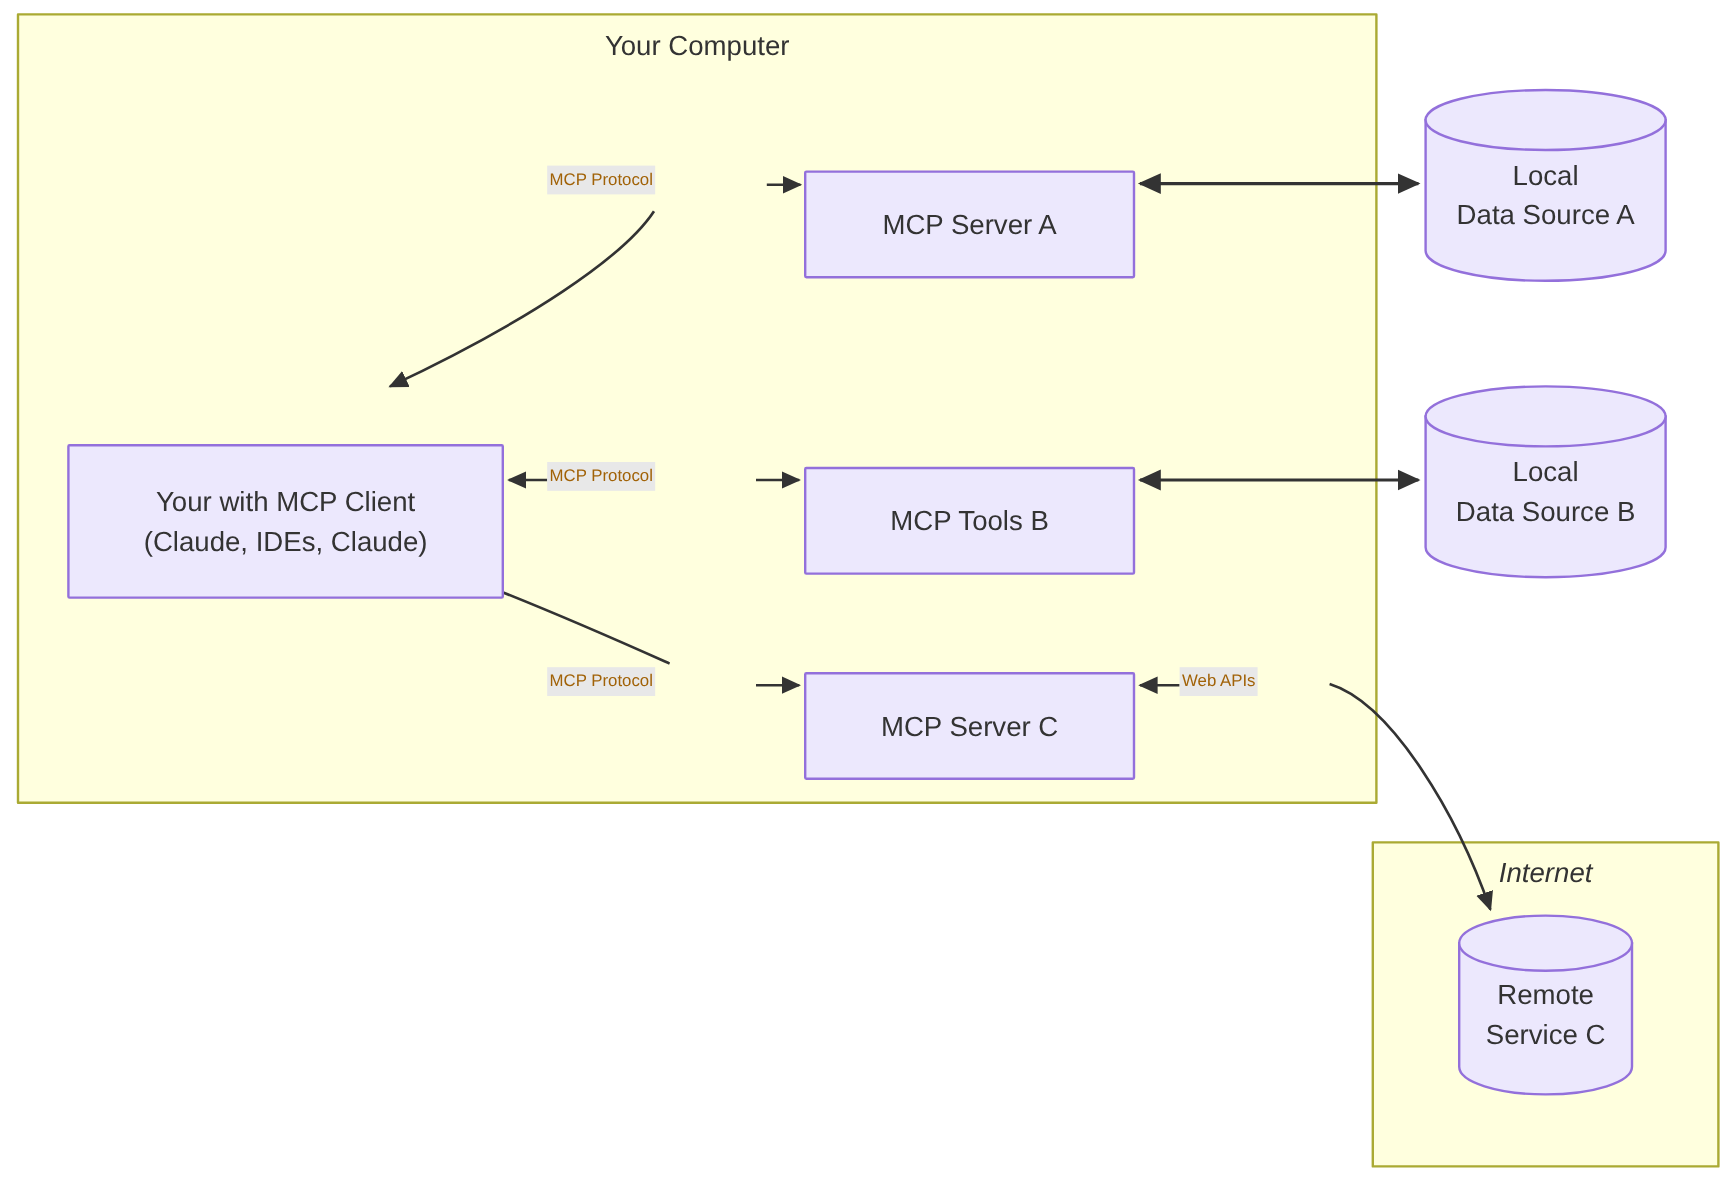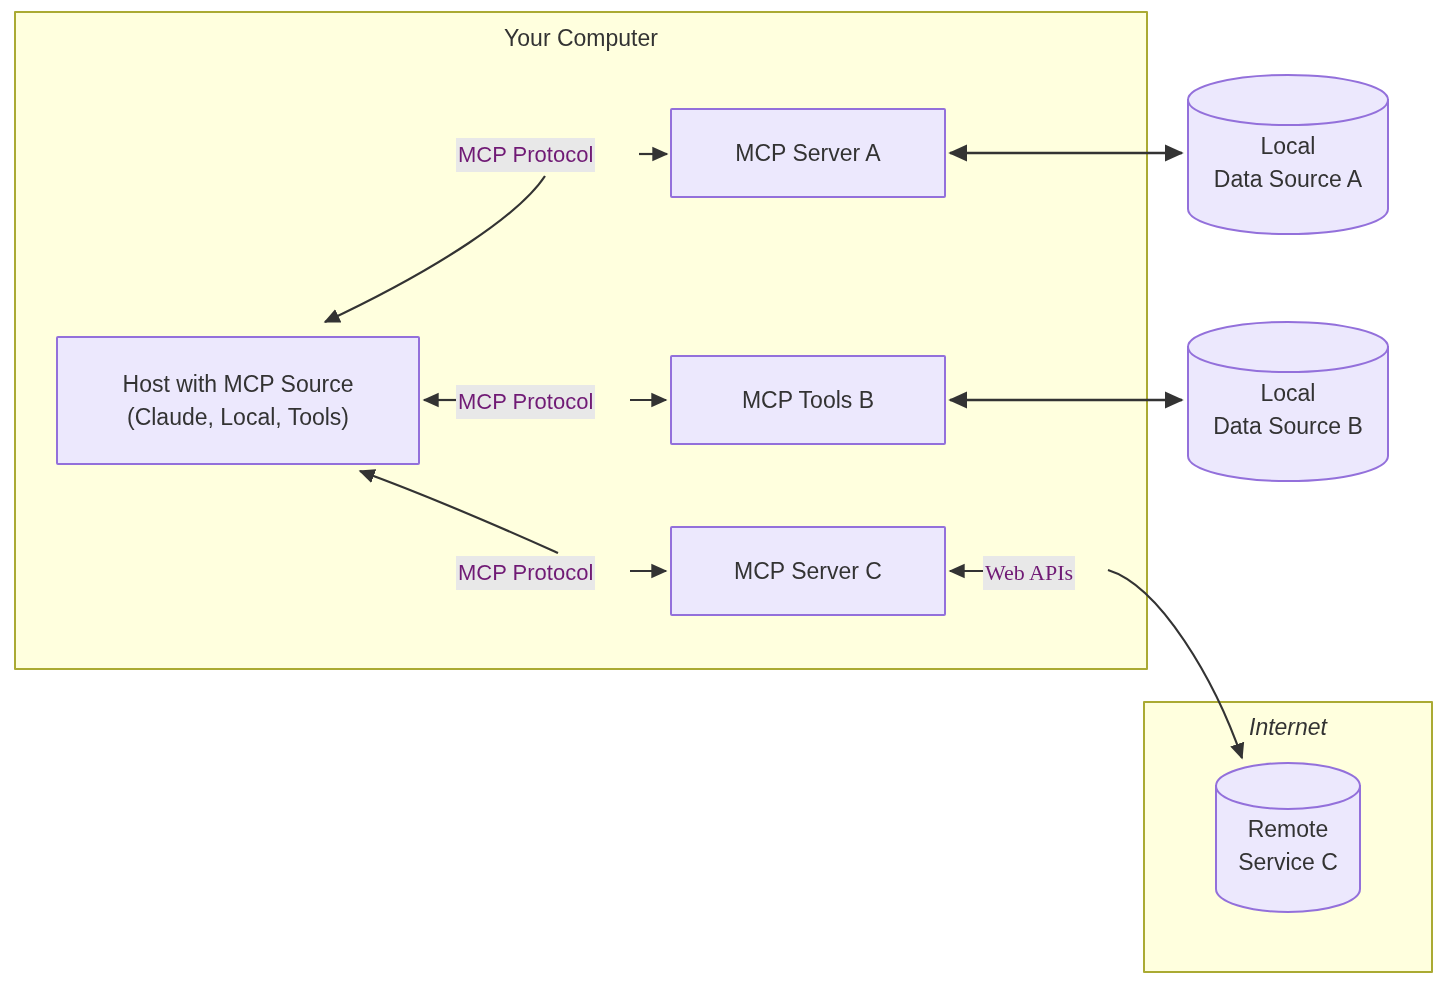--- a/index.html
+++ b/index.html
@@ -76,20 +76,21 @@
     border: 2px solid #9370DB;
     border-radius: 2px;
     display: flex;
     flex-direction: column;
     align-items: center;
     justify-content: center;
     color: #333333;
     font-size: 23px;
     line-height: 1.42;
     text-align: center;
+    margin-top: 34px;
   }
   #node-host {
     left: 56px;
     top: 336px;
     width: 364px;
     height: 129px;
   }
   #node-server-a {
     left: 670px;
     top: 108px;
@@ -151,31 +152,31 @@
     top: 762px;
     width: 148px;
     height: 152px;
   }
   #node-remote-c .cyl-text { top: 28px; height: 112px; }
 
   
   .edge-label {
     position: absolute;
     background: #E8E8E8;
-    color: #701a75;
-    font-size: 22px;
+    color: #a16207;
+    font-size: 14px;
     line-height: 1.25;
     padding: 3px 2px;
     white-space: nowrap;
     box-sizing: border-box;
   }
   #label-mcp-a  { left: 456px; top: 138px; }
   #label-mcp-b  { left: 456px; top: 385px; }
   #label-mcp-c  { left: 456px; top: 556px; }
-  #label-webapi { left: 983px; top: 556px; font-family: Liberation Serif, serif; }
+  #label-webapi { left: 983px; top: 556px; }
 </style>
 </head>
 <body>
 
 <div id="diagram-root">
 
   <div class="cluster" id="cluster-your-computer">
     <div class="cluster-label">Your Computer</div>
   </div>
 
@@ -216,22 +217,22 @@
       <path d="M 558 553 C 520 536, 440 500, 360 471" stroke="#333333" stroke-width="2.2" fill="none" marker-end="url(#arrowEnd)"></path>
     </g>
 
     <g>
       <path d="M 983 571 L 950 571" stroke="#333333" stroke-width="2.2" fill="none" marker-end="url(#arrowEnd)"></path>
       <path d="M 1108 570 C 1160 586, 1215 680, 1242 758" stroke="#333333" stroke-width="2.2" fill="none" marker-end="url(#arrowEnd)"></path>
     </g>
   </svg>
 
   <div class="node-rect" id="node-host">
-    <div>Host with MCP Source</div>
-    <div>(Claude, Local, Tools)</div>
+    <div>Your with MCP Client</div>
+    <div>(Claude, IDEs, Claude)</div>
   </div>
 
   <div class="node-rect" id="node-server-a">
     <div>MCP Server A</div>
   </div>
 
   <div class="node-rect" id="node-server-b">
     <div>MCP Tools B</div>
   </div>
 

